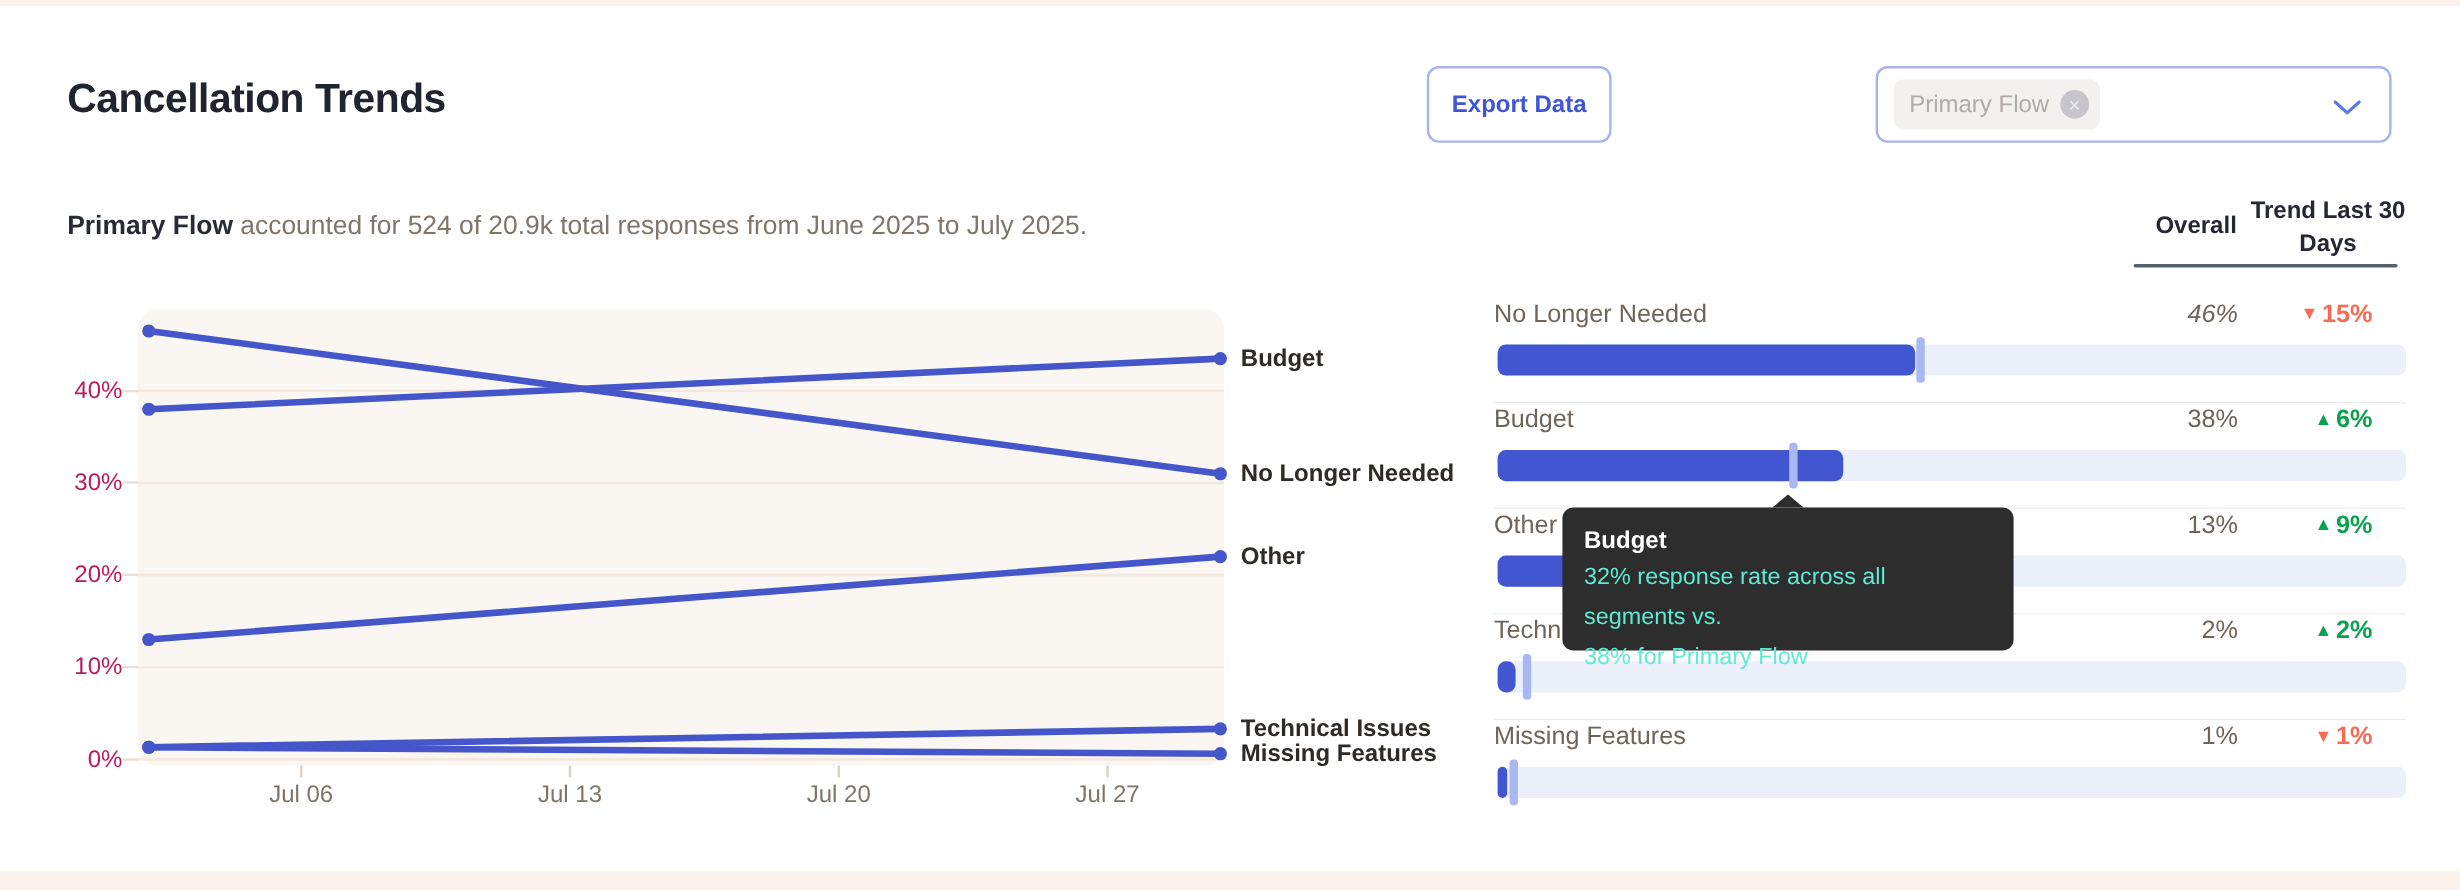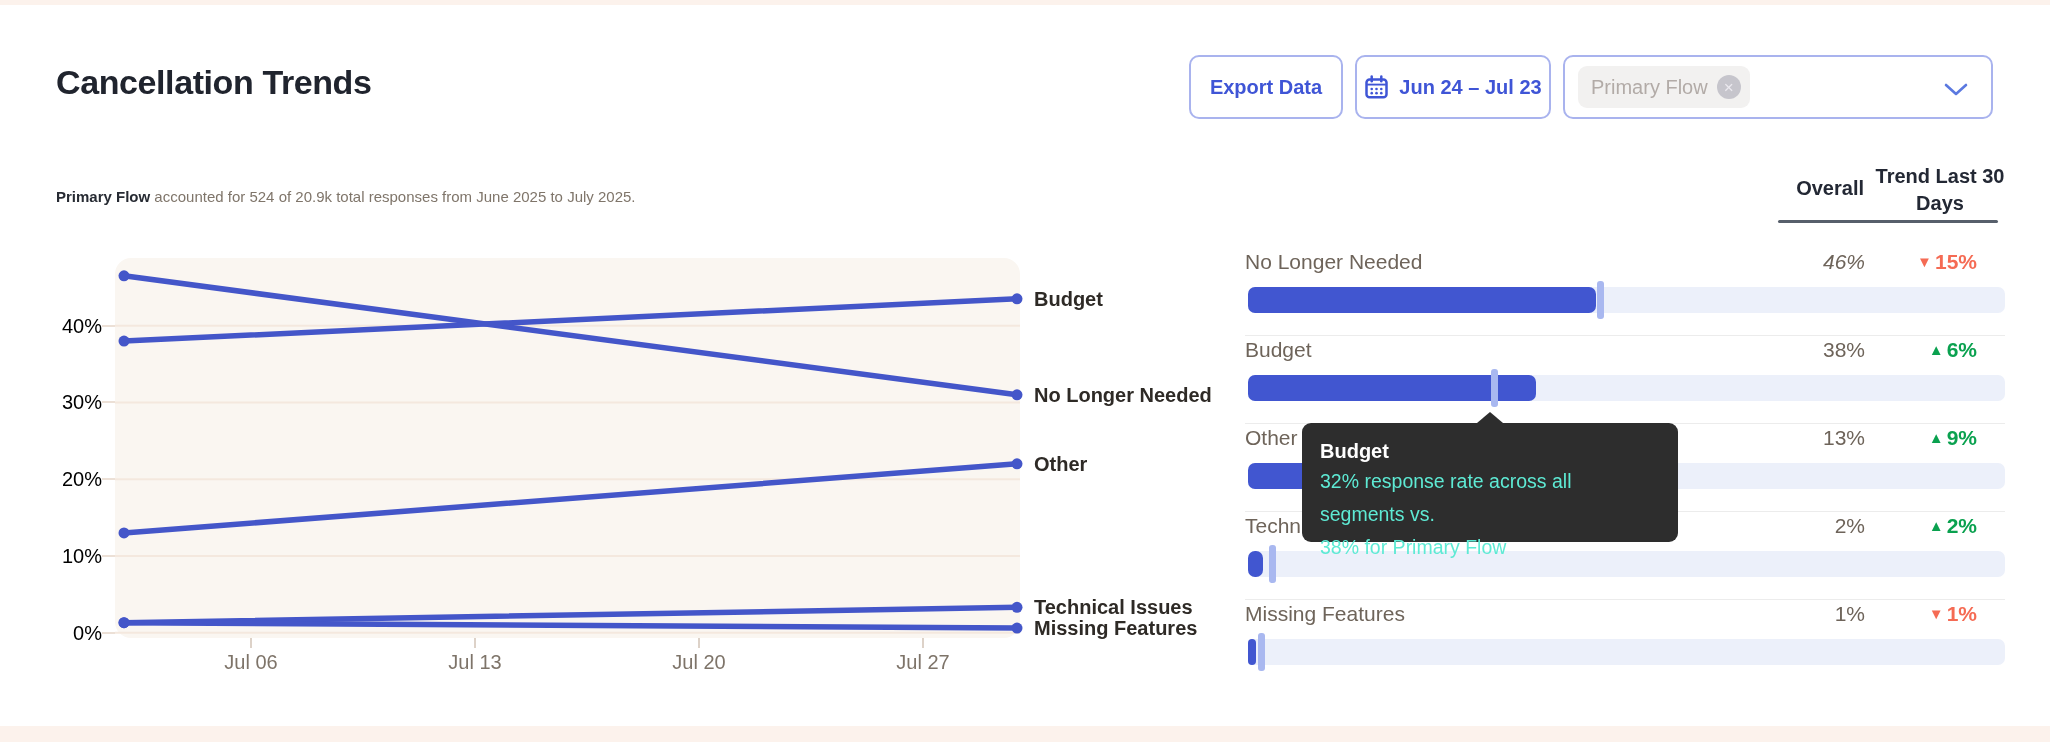--- a/index.html
+++ b/index.html
@@ -18,26 +18,26 @@
   .btn.date{left:1355px;width:196px;}
   .select{position:absolute;top:50px;left:1563px;width:430px;height:64px;background:#fff;
           border:2px solid #a9b3ee;border-radius:10px;box-sizing:border-box;display:flex;align-items:center;}
   .chip{display:flex;align-items:center;gap:9px;margin-left:13px;height:42px;padding:0 9px 0 13px;
         background:#f2f1f0;border-radius:9px;font-size:20px;color:#b2aba7;}
   .chip-x{width:24px;height:24px;border-radius:50%;background:#c6c5cc;color:#eceaf0;font-size:17px;
           display:flex;align-items:center;justify-content:center;line-height:1;}
   .chev{position:absolute;right:22px;top:25px;}
 
   
-  .summary{position:absolute;left:56px;top:183px;margin:0;font-size:15px;color:#7f756a;}
+  .summary{position:absolute;left:56px;top:170px;margin:0;font-size:22px;color:#7f756a;}
   .summary strong{color:#272b33;font-weight:700;}
 
   
   .plot{position:absolute;left:115px;top:253px;width:905px;height:380px;background:#faf6f1;border-radius:16px;}
-  .ylab{position:absolute;width:80px;left:22px;text-align:right;font-size:20px;color:#000000;height:26px;line-height:26px;}
+  .ylab{position:absolute;width:80px;left:22px;text-align:right;font-size:20px;color:#be185d;height:26px;line-height:26px;}
   .ydash{position:absolute;left:102px;width:13px;height:2px;background:#ece0d6;}
   .xtick{position:absolute;width:2px;height:10px;top:633px;background:#ddd2c8;}
   .xlab{position:absolute;width:140px;text-align:center;top:646px;font-size:20px;color:#7e7469;}
   .endlab{position:absolute;left:1034px;height:26px;line-height:26px;font-size:20px;font-weight:700;color:#2e2a26;white-space:nowrap;}
 
   
   .col-head{position:absolute;font-size:20px;font-weight:700;color:#232834;}
   .col-head.overall{left:1764px;top:170px;width:100px;text-align:right;line-height:26px;}
   .col-head.trend{left:1870px;top:158px;width:140px;text-align:center;line-height:27px;}
   .head-rule{position:absolute;left:1778px;top:215px;width:220px;height:3px;background:#575f6b;border-radius:2px;}
@@ -64,37 +64,20 @@
 
 <div class="page">
   <div class="card">
 
     <h1 class="title">Cancellation Trends</h1>
 
     <button class="btn export">
       <span>Export Data</span>
     </button>
 
-    <button class="btn date">
-      <span style="display:flex;">
-        <svg width="25" height="25" viewBox="0 0 24 24">
-          <rect x="2.4" y="4.2" width="19.2" height="17.2" rx="3" fill="none" stroke="#3f55d6" stroke-width="2.4"></rect>
-          <line x1="7.4" y1="1.4" x2="7.4" y2="6" stroke="#3f55d6" stroke-width="2.4" stroke-linecap="round"></line>
-          <line x1="16.6" y1="1.4" x2="16.6" y2="6" stroke="#3f55d6" stroke-width="2.4" stroke-linecap="round"></line>
-          <line x1="3" y1="9.2" x2="21" y2="9.2" stroke="#3f55d6" stroke-width="1.8"></line>
-          <circle cx="7.4" cy="13.4" r="1.25" fill="#3f55d6"></circle>
-            <circle cx="12" cy="13.4" r="1.25" fill="#3f55d6"></circle>
-            <circle cx="16.6" cy="13.4" r="1.25" fill="#3f55d6"></circle>
-          <circle cx="7.4" cy="17.4" r="1.25" fill="#3f55d6"></circle>
-            <circle cx="12" cy="17.4" r="1.25" fill="#3f55d6"></circle>
-            <circle cx="16.6" cy="17.4" r="1.25" fill="#3f55d6"></circle>
-        </svg>
-      </span>
-      <span>Jun 24 – Jul 23</span>
-    </button>
 
     <div class="select">
       <span class="chip">
         <span>Primary Flow</span>
         <span class="chip-x">×</span>
       </span>
       <span class="chev">
         <svg width="26" height="16" viewBox="0 0 26 16">
           <polyline points="3,3 13,12 23,3" fill="none" stroke="#5b79e0" stroke-width="2.6" stroke-linecap="round" stroke-linejoin="round"></polyline>
         </svg>

